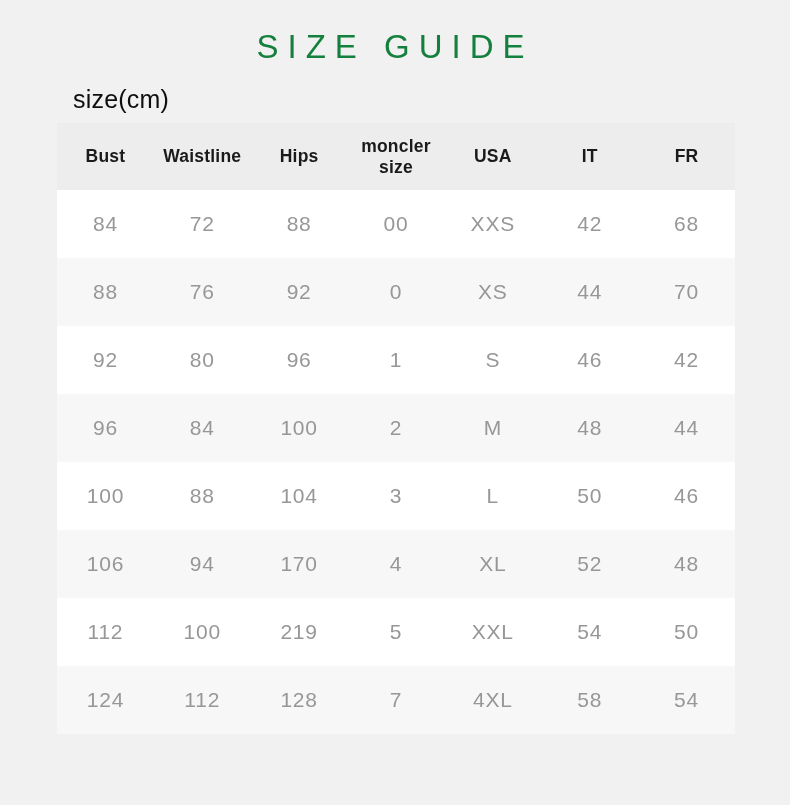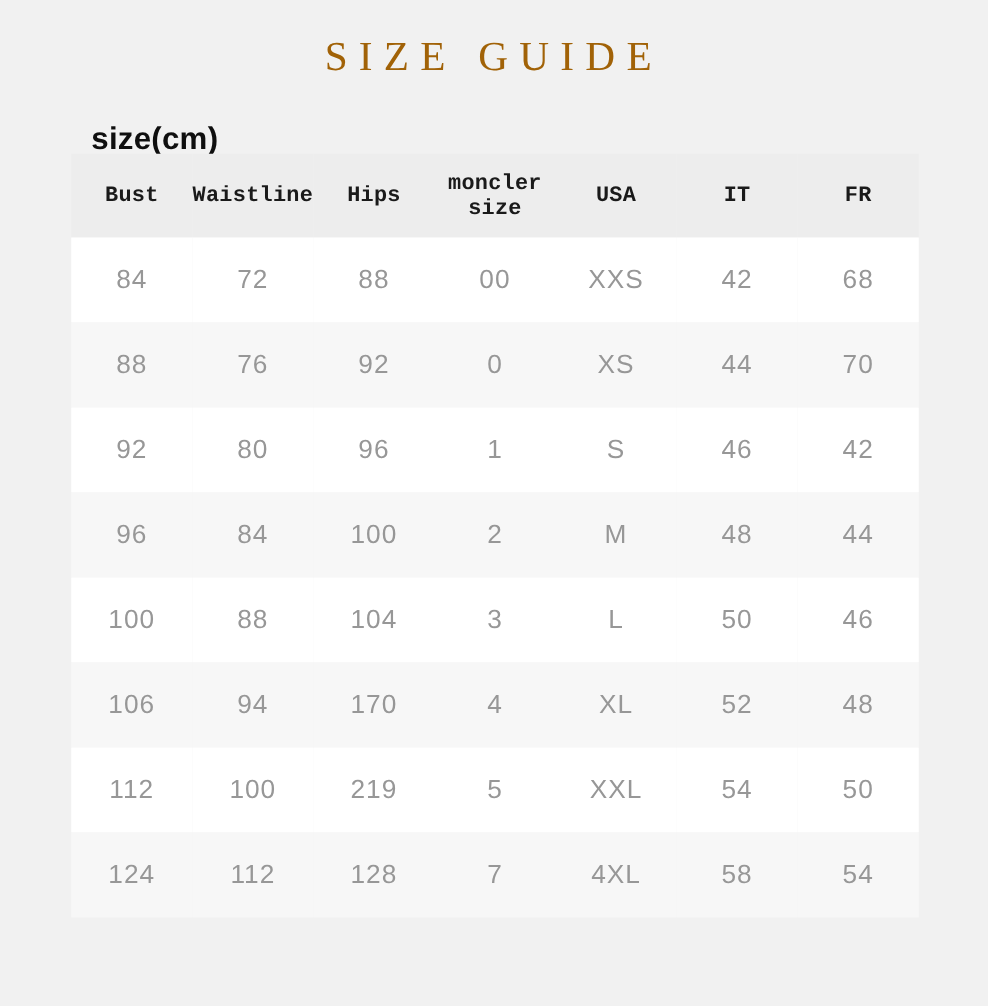--- a/index.html
+++ b/index.html
@@ -15,51 +15,49 @@
     position: relative;
     width: 790px;
     height: 805px;
   }
   .page-title {
     position: absolute;
     top: 28px;
     left: 0;
     width: 100%;
     text-align: center;
-    font-family: Liberation Serif, serif;
+    font-family: Liberation Sans, sans-serif;
     font-size: 33px;
     font-weight: 300;
     letter-spacing: 9px;
-    color: #a16207;
+    color: #15803d;
   }
   .unit-label {
     position: absolute;
     top: 85px;
     left: 73px;
     font-size: 25px;
-    font-weight: 700;
+    font-weight: 400;
     color: #0f0f0f;
     letter-spacing: 0.2px;
-    margin-top: 12px;
   }
   .table-wrap {
     position: absolute;
     top: 123px;
     left: 57px;
     width: 678px;
   }
   table {
     width: 100%;
     border-collapse: collapse;
     table-layout: fixed;
   }
   thead tr {
     height: 67px;
     background: #ededed;
-    font-family: Liberation Mono, monospace;
   }
   thead th {
     font-size: 17.5px;
     font-weight: 700;
     color: #1a1a1a;
     text-align: center;
     vertical-align: middle;
     letter-spacing: 0.2px;
   }
   tbody tr {

